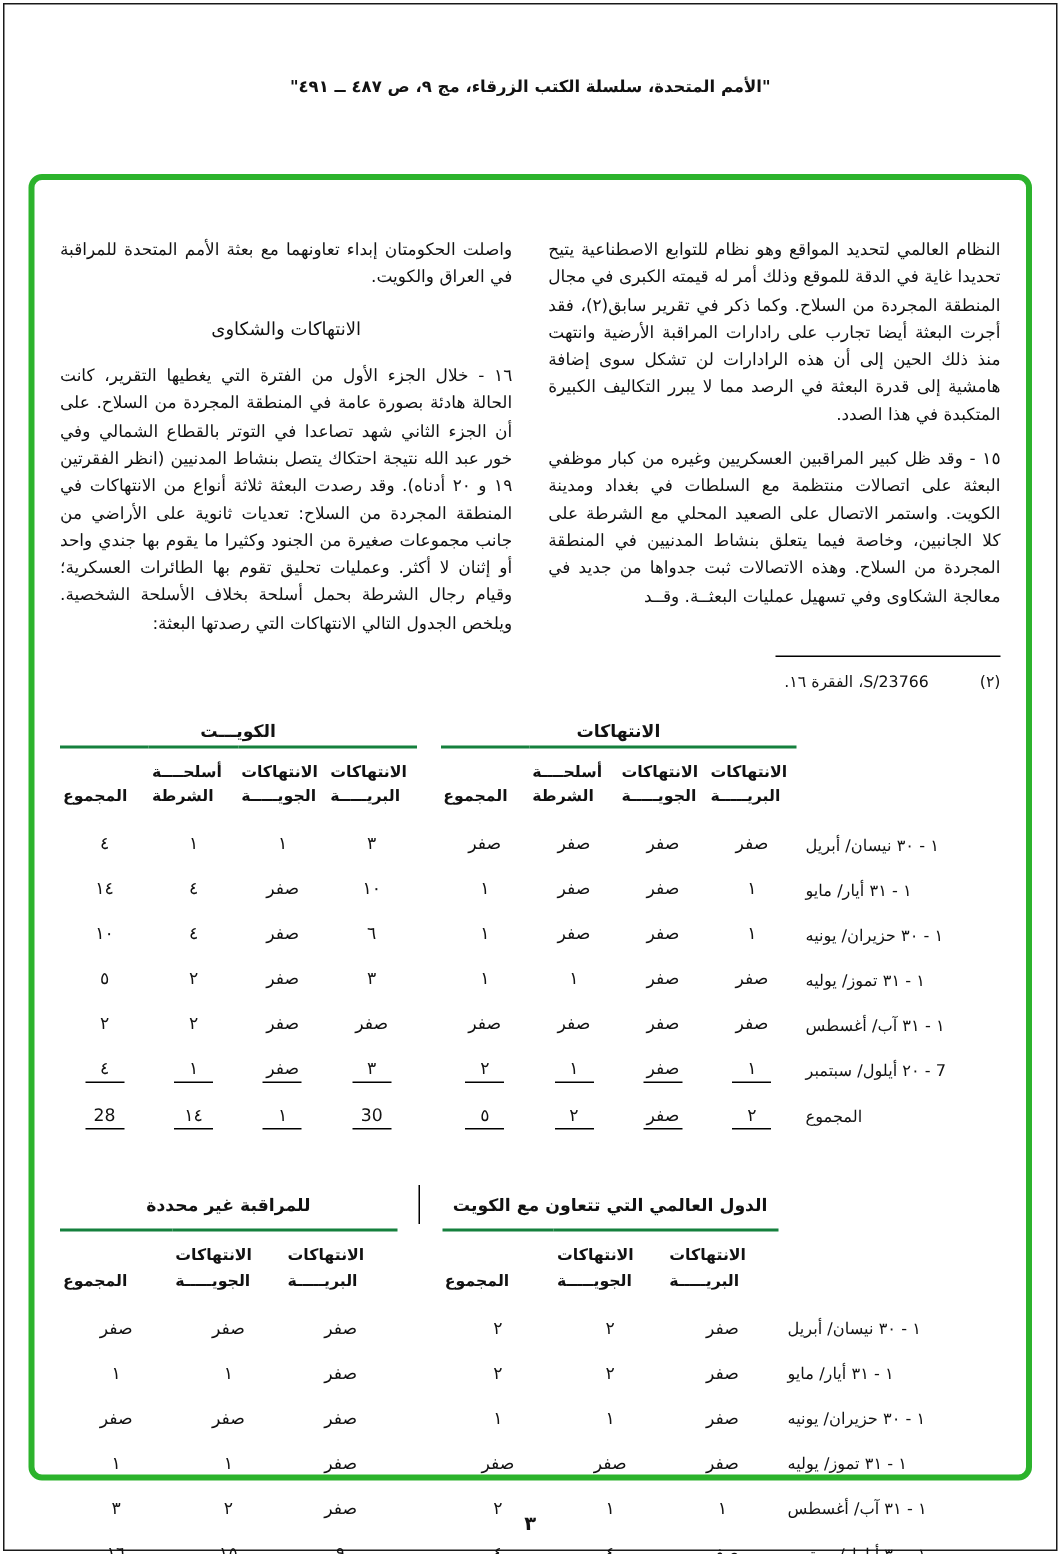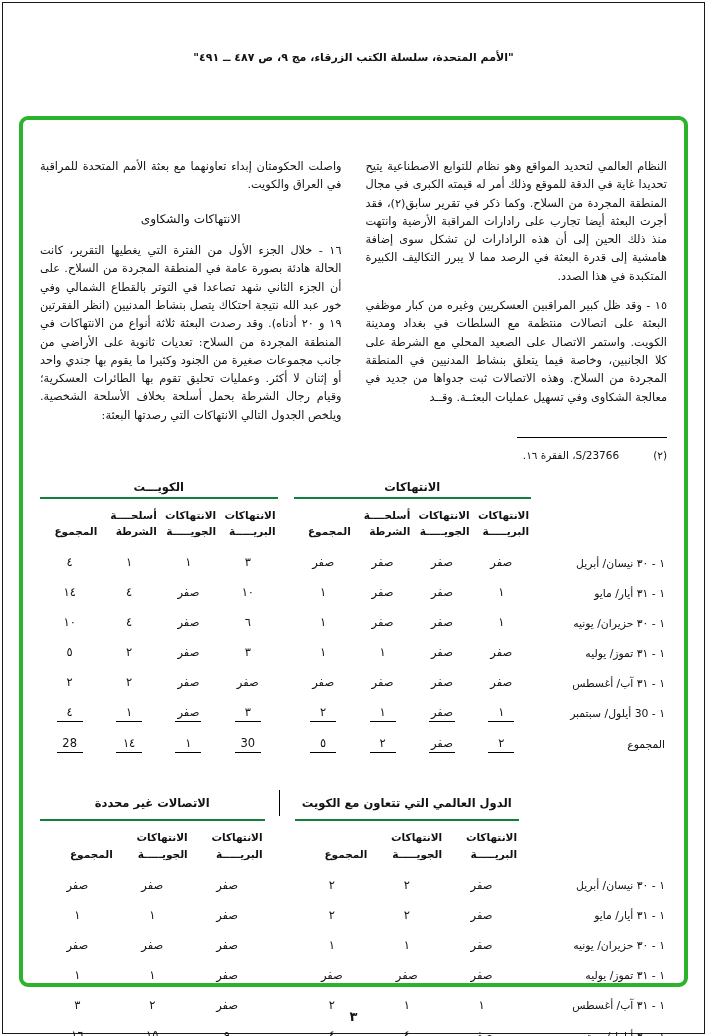--- a/index.html
+++ b/index.html
@@ -53,25 +53,25 @@
   .t1 col:nth-child(6) { width: 16px; }
   .t2 col:nth-child(1) { width: 148px; }
   .t2 col:nth-child(5) { width: 30px; }
 
   table.vio th { font-weight: bold; }
   .gtitle {
     font-size: 11.5px; text-align: center; white-space: nowrap;
     border-bottom: 2px solid #15803d; padding-bottom: 3px;
   }
   .chead {
-    font-size: 10.5px; text-align: right; vertical-align: bottom;
+    font-size: 10.5px; text-align: left; vertical-align: bottom;
     white-space: pre-line; line-height: 1.55; padding: 8px 2px 9px;
   }
   .pcell {
-    text-align: right; font-size: 10.8px; white-space: nowrap;
+    text-align: left; font-size: 10.8px; white-space: nowrap;
     padding: 7px 2px 7px 6px;
   }
   .vcell { text-align: center; font-size: 11.5px; padding: 7px 2px; }
   .vcell .val { display: inline-block; min-width: 26px; padding-bottom: 2px; }
   .vcell .val.u { border-bottom: 1.3px solid #000; }
   .spacer { padding: 0; text-align: center; vertical-align: bottom; }
   .vtick { display: inline-block; width: 1px; height: 26px; background: #000; }
 
   
   .pagenum {
@@ -199,21 +199,21 @@
           <td class="vcell"><span class="val">صفر</span></td>
           <td class="vcell"><span class="val">صفر</span></td>
           <td class="vcell"><span class="val">صفر</span></td>
           <td class="spacer"></td>
           <td class="vcell"><span class="val">صفر</span></td>
           <td class="vcell"><span class="val">صفر</span></td>
           <td class="vcell"><span class="val">٢</span></td>
           <td class="vcell"><span class="val">٢</span></td>
         </tr>
         <tr>
-          <td class="pcell">١ - 30 أيلول/ سبتمبر</td>
+          <td class="pcell">7 - ٢٠ أيلول/ سبتمبر</td>
           <td class="vcell"><span class="val u">١</span></td>
           <td class="vcell"><span class="val u">صفر</span></td>
           <td class="vcell"><span class="val u">١</span></td>
           <td class="vcell"><span class="val u">٢</span></td>
           <td class="spacer"></td>
           <td class="vcell"><span class="val u">٣</span></td>
           <td class="vcell"><span class="val u">صفر</span></td>
           <td class="vcell"><span class="val u">١</span></td>
           <td class="vcell"><span class="val u">٤</span></td>
         </tr>
@@ -240,21 +240,21 @@
         <col>
         <col>
         <col>
         <col>
       </colgroup>
       <thead>
         <tr>
           <th class="pcell"></th>
           <th class="gtitle" colspan="3">الدول العالمي التي تتعاون مع الكويت</th>
           <th class="spacer"><span class="vtick"></span></th>
-          <th class="gtitle" colspan="3">الاتصالات غير محددة</th>
+          <th class="gtitle" colspan="3">للمراقبة غير محددة</th>
         </tr>
         <tr>
           <th class="pcell"></th>
           <th class="chead">الانتهاكات
 البريـــــة</th>
           <th class="chead">الانتهاكات
 الجويـــــة</th>
           <th class="chead">المجموع</th>
           <th class="spacer"></th>
           <th class="chead">الانتهاكات

